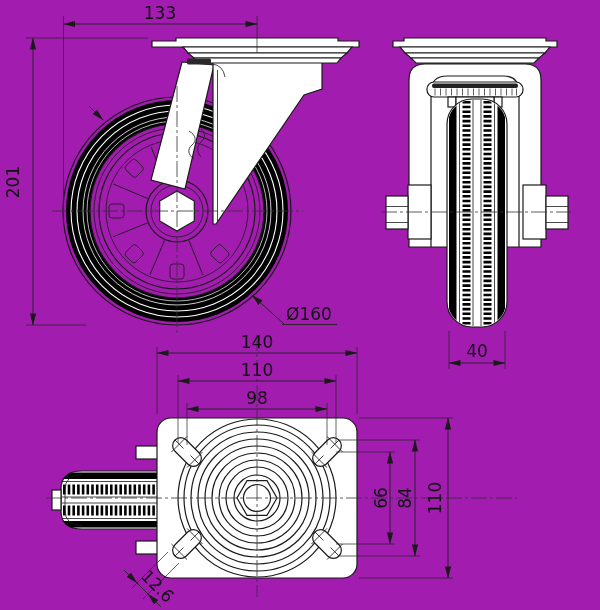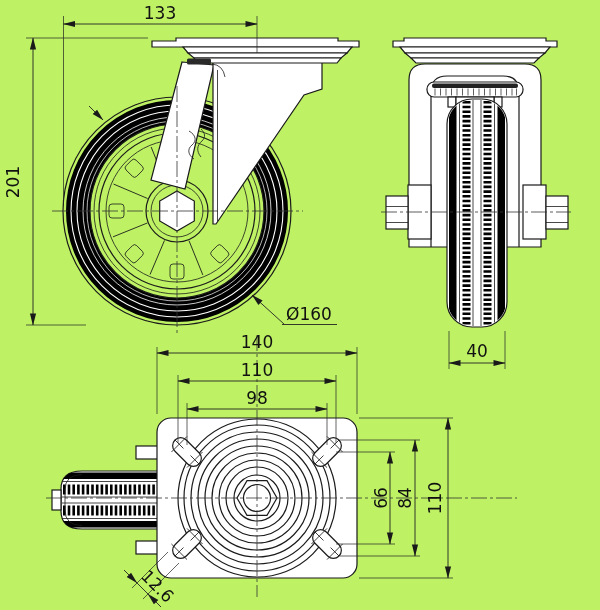--- a/index.html
+++ b/index.html
@@ -1,16 +1,16 @@
 <!DOCTYPE html>
 <html><head>
 <meta charset="utf-8">
 <style>
   html,body{margin:0;padding:0;background:#fff;}
-  #stage{width:600px;height:610px;background:#bef264;position:relative;overflow:hidden;}
+  #stage{width:600px;height:610px;background:#a21caf;position:relative;overflow:hidden;}
   svg{display:block;}
   .part{fill:#ffffff;stroke:#1a1a1a;stroke-width:1.2;}
   .edge{fill:none;stroke:#1a1a1a;stroke-width:1.2;}
   .thin{fill:none;stroke:#1a1a1a;stroke-width:0.8;}
   .dim{stroke:#222222;stroke-width:0.9;fill:none;}
   .ext{stroke:#222222;stroke-width:0.7;fill:none;}
   .cl{stroke:#333333;stroke-width:0.8;fill:none;stroke-dasharray:16 3 3 3;}
   .dim-text{font-family:"DejaVu Sans",sans-serif;font-size:17px;fill:#111111;}
 </style>
 </head>

